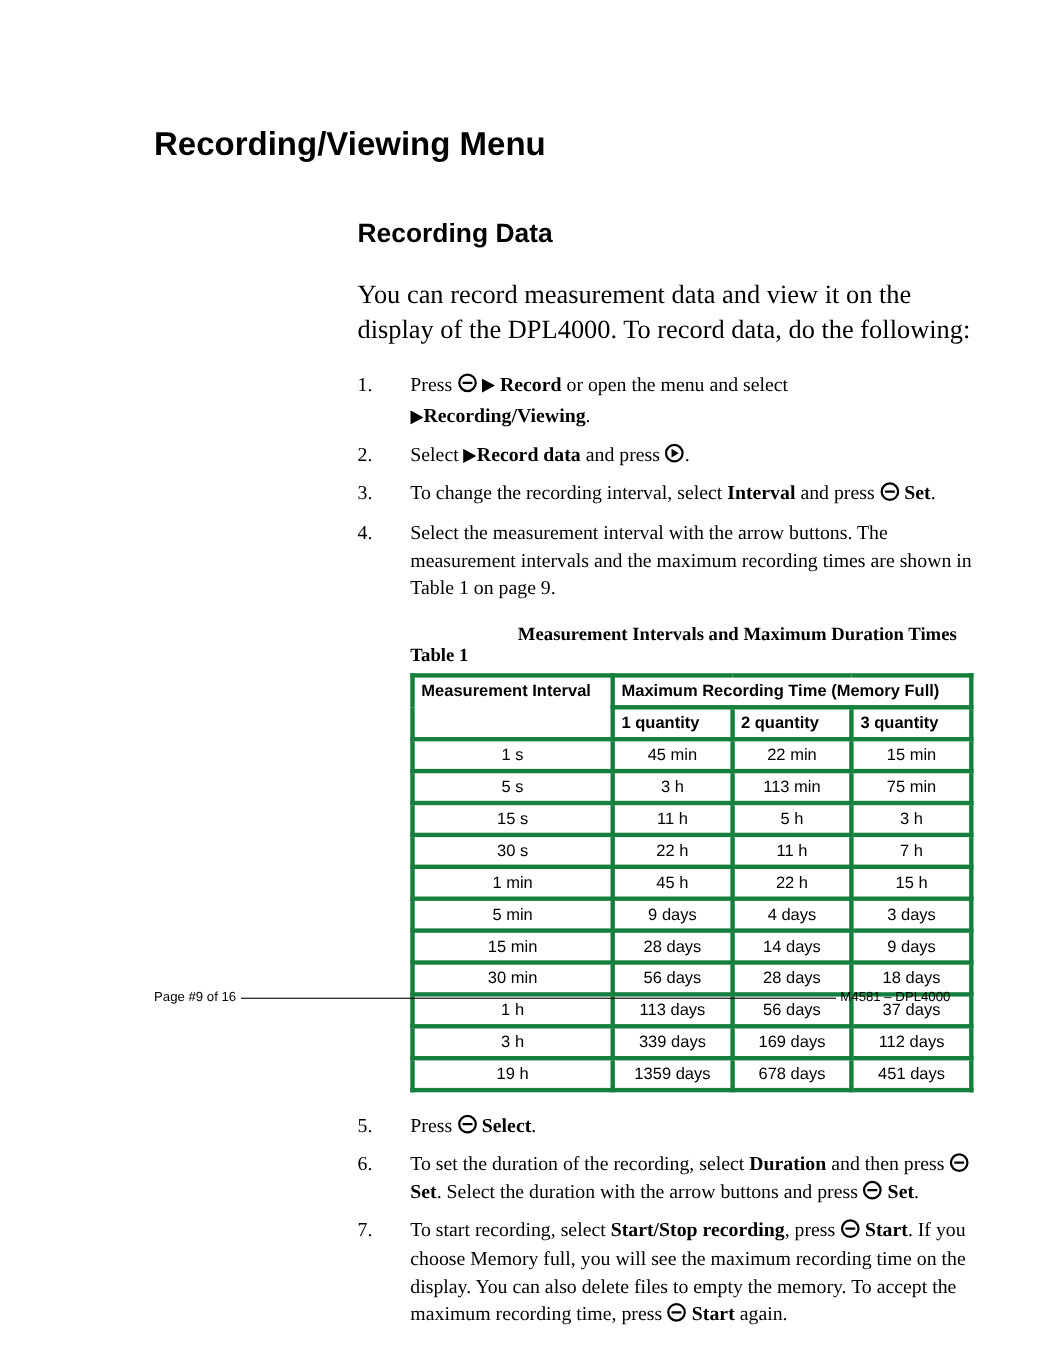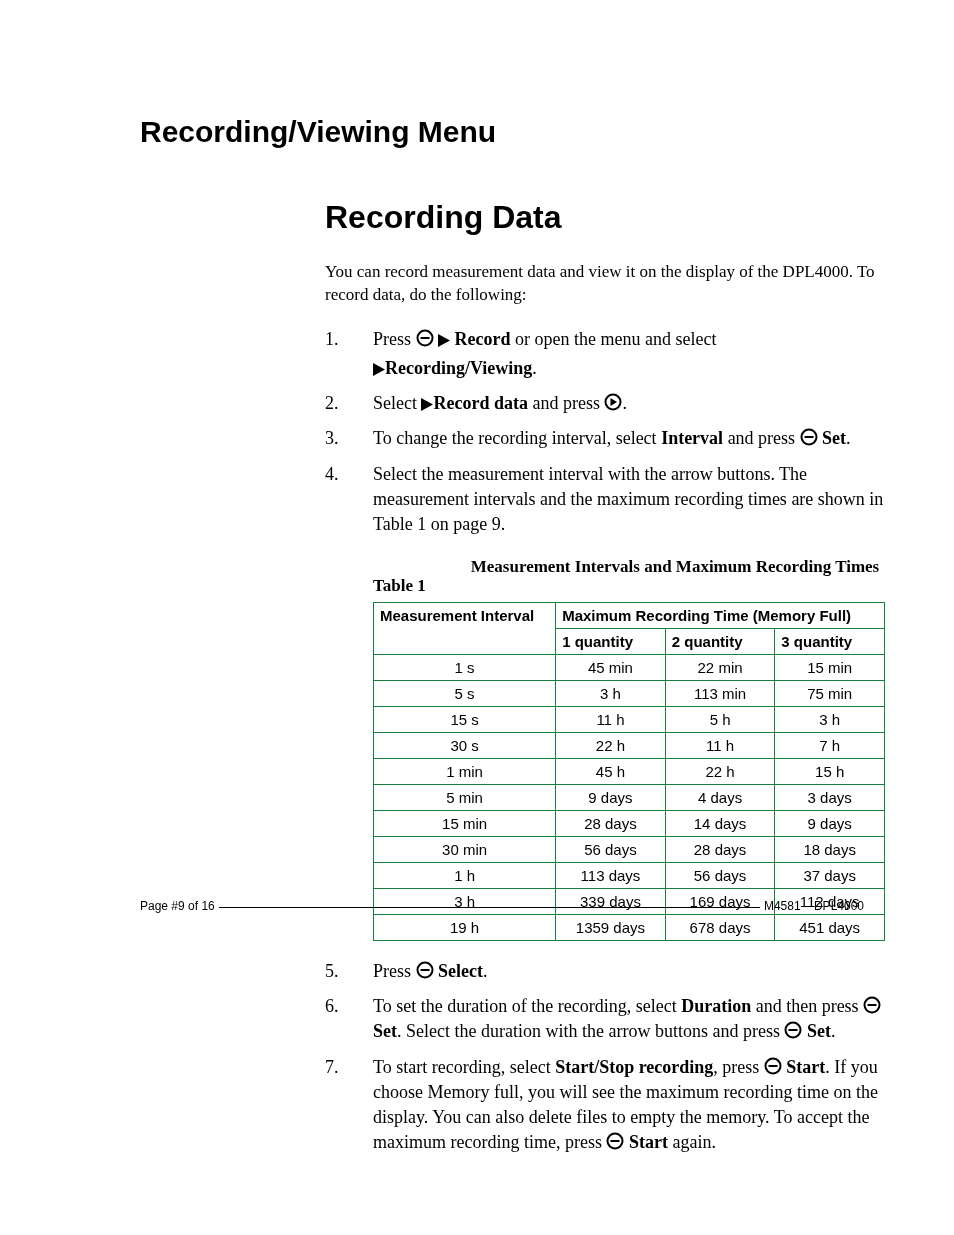--- a/index.html
+++ b/index.html
@@ -22,29 +22,29 @@
   }
   h1.main-title {
     font-family: Arial, Helvetica, sans-serif;
     font-weight: bold;
     font-size: 30px;
     margin: 0 0 50px 0;
   }
   h2.sub-title {
     font-family: Arial, Helvetica, sans-serif;
     font-weight: bold;
-    font-size: 32px;
+    font-size: 24px;
     margin: 0 0 25px 0;
   }
   .content-block {
     margin-left: 185px;
     width: 560px;
   }
   p.intro {
-    font-size: 17px;
+    font-size: 24px;
     line-height: 1.35;
     margin: 0 0 20px 0;
   }
   ol.steps {
     list-style: none;
     padding: 0;
     margin: 0;
     font-size: 18px;
     line-height: 1.4;
   }
@@ -71,21 +71,21 @@
   }
   .table-caption .tc-num { flex: 0 0 auto; margin-top: 19px; }
   .table-caption .tc-text { flex: 1; }
   table.data {
     border-collapse: collapse;
     width: 100%;
     font-family: Arial, Helvetica, sans-serif;
     font-size: 15px;
   }
   table.data th, table.data td {
-    border: 1px solid #15803d;
+    border: 4px solid #15803d;
     padding: 2px 6px;
     vertical-align: top;
   }
   table.data thead th {
     font-weight: bold;
     text-align: left;
   }
   table.data tbody td {
     text-align: center;
   }
@@ -184,21 +184,21 @@
         </span>
       </li>
 
       <li>
         <span class="step-num">4.</span>
         <span class="step-body">
           <span>Select the measurement interval with the arrow buttons. The measurement intervals and the maximum recording times are shown in Table 1 on page 9.</span>
 
           <div class="table-caption">
             <span class="tc-num">Table 1</span>
-            <span class="tc-text">Measurement Intervals and Maximum Recording Times</span>
+            <span class="tc-text">Measurement Intervals and Maximum Duration Times</span>
           </div>
 
           <table class="data">
             <thead>
               <tr>
                 <th rowspan="2">Measurement Interval</th>
                 <th colspan="3">Maximum Recording Time (Memory Full)</th>
               </tr>
               <tr>
                 <th>1 quantity</th>

